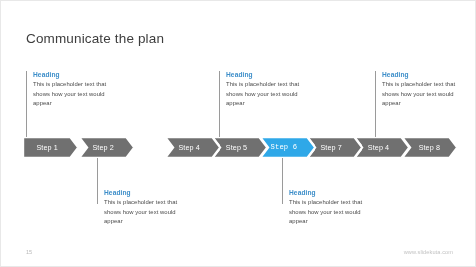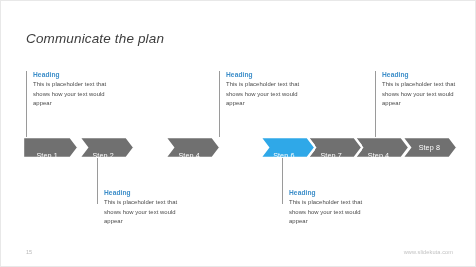--- a/index.html
+++ b/index.html
@@ -24,21 +24,20 @@
   }
   .slide-title {
     position: absolute;
     left: 25px;
     top: 30px;
     font-size: 13.5px;
     color: #3d3d3d;
     font-weight: 400;
     letter-spacing: 0.15px;
     white-space: nowrap;
-    font-style: italic;
   }
 
   
   .timeline {
     position: absolute;
     left: 22px;
     top: 136px;
     height: 21px;
     width: 434px;
   }
@@ -61,21 +60,20 @@
     height: 21px;
     line-height: 21px;
     text-align: center;
     font-size: 7.2px;
     color: #ffffff;
     letter-spacing: 0.1px;
     pointer-events: none;
   }
   .chev-label.shift {
     padding-right: 7px;
-    margin-top: 8px;
   }
 
   
   .callout {
     position: absolute;
     width: 78px;
   }
   .callout .bar {
     position: absolute;
     width: 1px;
@@ -153,21 +151,27 @@
           <polygon points="0,0 47.333333333333336,0 55.333333333333336,10.5 47.333333333333336,21 0,21 8,10.5" fill="#707070" stroke="#ffffff" stroke-width="2.4" stroke-linejoin="miter"></polygon>
         </svg>
         <div class="chev-label shift">Step 2</div>
       </div>
       <div class="chev-wrap" style="left: 142px; width: 55.3333px; z-index: 6; text-decoration: underline;">
         <svg class="chev-svg" viewBox="0 0 55.333333333333336 21" preserveAspectRatio="none">
           <polygon points="0,0 47.333333333333336,0 55.333333333333336,10.5 47.333333333333336,21 0,21 8,10.5" fill="#707070" stroke="#ffffff" stroke-width="2.4" stroke-linejoin="miter"></polygon>
         </svg>
         <div class="chev-label shift">Step 4</div>
       </div>
-      <div class="chev-wrap" style="left: 236.667px; width: 55.3333px; z-index: 4;">
+      <div class="chev-wrap" style="left: 189.333px; width: 55.3333px; z-index: 5;">
+        <svg class="chev-svg" viewBox="0 0 55.333333333333336 21" preserveAspectRatio="none">
+          <polygon points="0,0 47.333333333333336,0 55.333333333333336,10.5 47.333333333333336,21 0,21 8,10.5" fill="#707070" stroke="#ffffff" stroke-width="2.4" stroke-linejoin="miter"></polygon>
+        </svg>
+        <div class="chev-label shift">Step 5</div>
+      </div>
+      <div class="chev-wrap" style="left: 236.667px; width: 55.3333px; z-index: 4; font-family: Liberation Mono, monospace;">
         <svg class="chev-svg" viewBox="0 0 55.333333333333336 21" preserveAspectRatio="none">
           <polygon points="0,0 47.333333333333336,0 55.333333333333336,10.5 47.333333333333336,21 0,21 8,10.5" fill="#2FA8E8" stroke="#ffffff" stroke-width="2.4" stroke-linejoin="miter"></polygon>
         </svg>
         <div class="chev-label shift">Step 6</div>
       </div>
       <div class="chev-wrap" style="left: 284px; width: 55.3333px; z-index: 3;">
         <svg class="chev-svg" viewBox="0 0 55.333333333333336 21" preserveAspectRatio="none">
           <polygon points="0,0 47.333333333333336,0 55.333333333333336,10.5 47.333333333333336,21 0,21 8,10.5" fill="#707070" stroke="#ffffff" stroke-width="2.4" stroke-linejoin="miter"></polygon>
         </svg>
         <div class="chev-label shift">Step 7</div>

